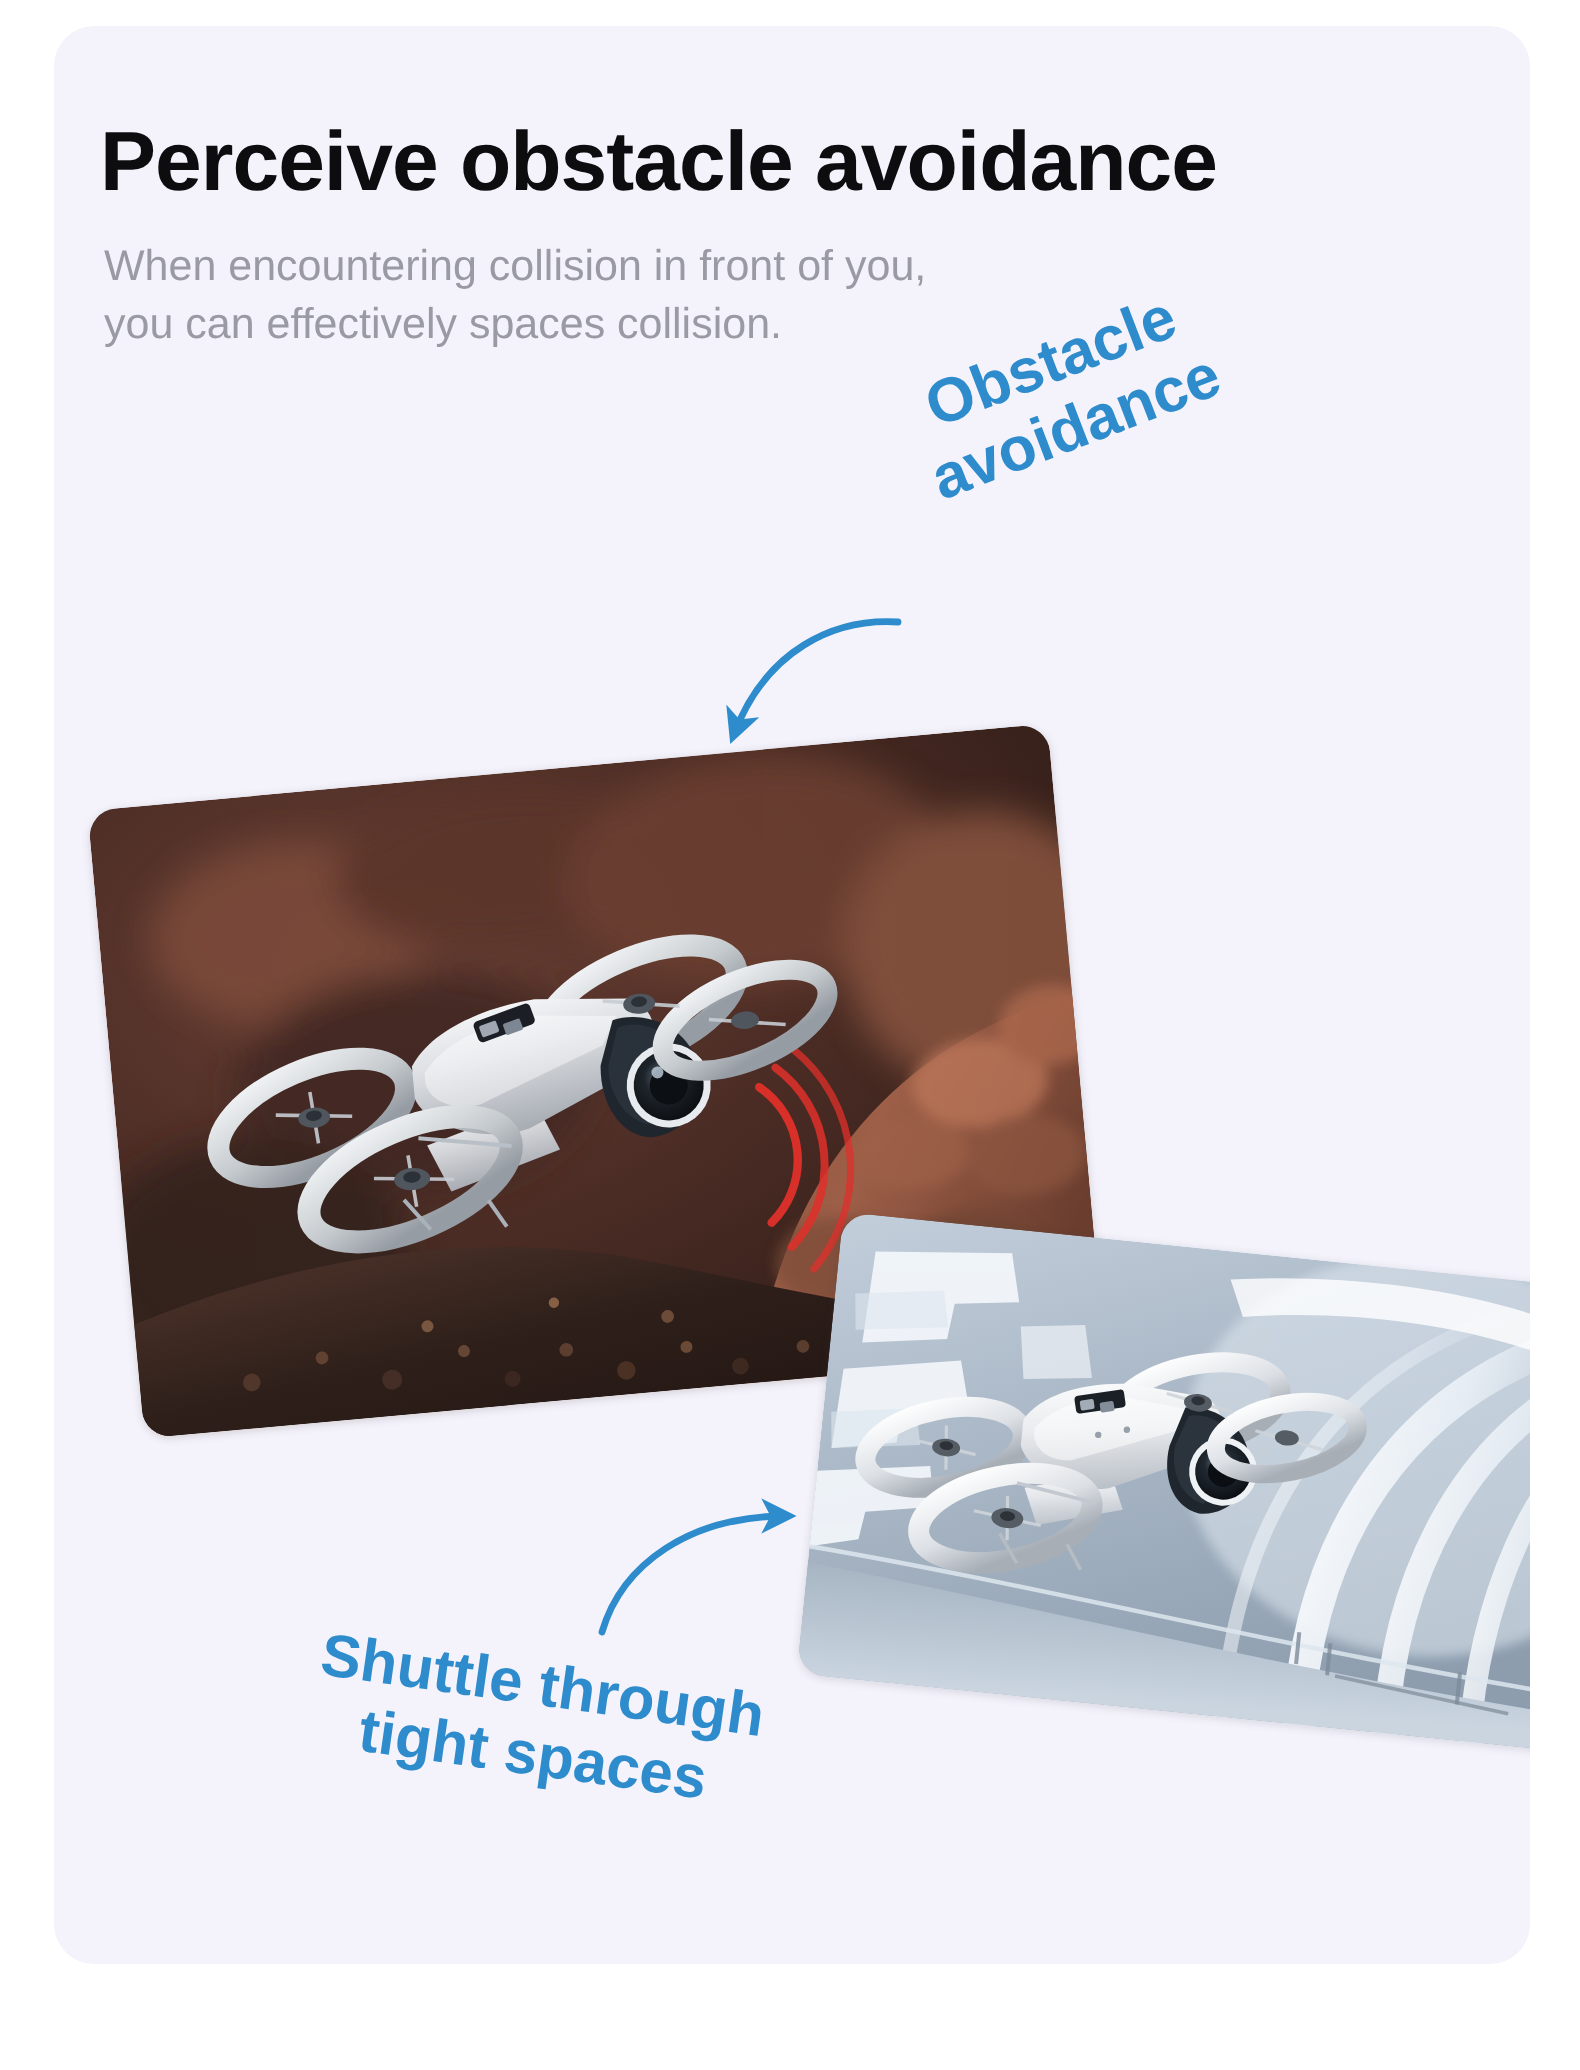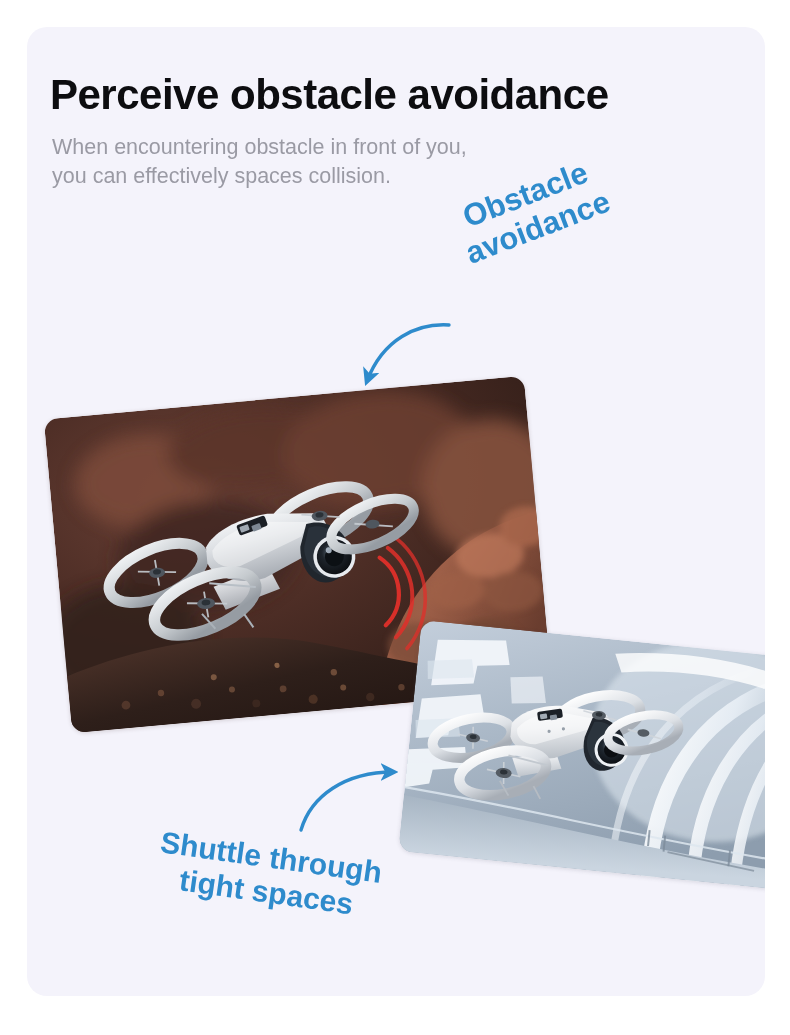--- a/index.html
+++ b/index.html
@@ -17,21 +17,21 @@
     position: relative;
     width: 790px;
     height: 1035px;
     background: #ffffff;
     overflow: hidden;
   }
   
   #panel {
     position: absolute;
     left: 27px;
-    top: 27px;
+    top: 13px;
     width: 738px;
     height: 969px;
     background: #f4f3fb;
     border-radius: 20px;
     overflow: hidden;
   }
   
   #headline {
     position: absolute;
     left: 23px;
@@ -135,21 +135,21 @@
 </head>
 <body>
 
 <div id="stage">
 
   <div id="panel">
 
     <div id="headline">Perceive obstacle avoidance</div>
 
     <div id="subhead">
-      <span class="ln">When encountering obstacle in front of you,</span>
+      <span class="ln">When encountering collision in front of you,</span>
       <span class="ln">you can effectively spaces collision.</span>
     </div>
 
     <div id="anno-obstacle">
       <span class="ln">Obstacle</span>
       <span class="ln">avoidance</span>
     </div>
 
     <svg id="arrow-obstacle" viewBox="0 0 110 90">
       <defs>

